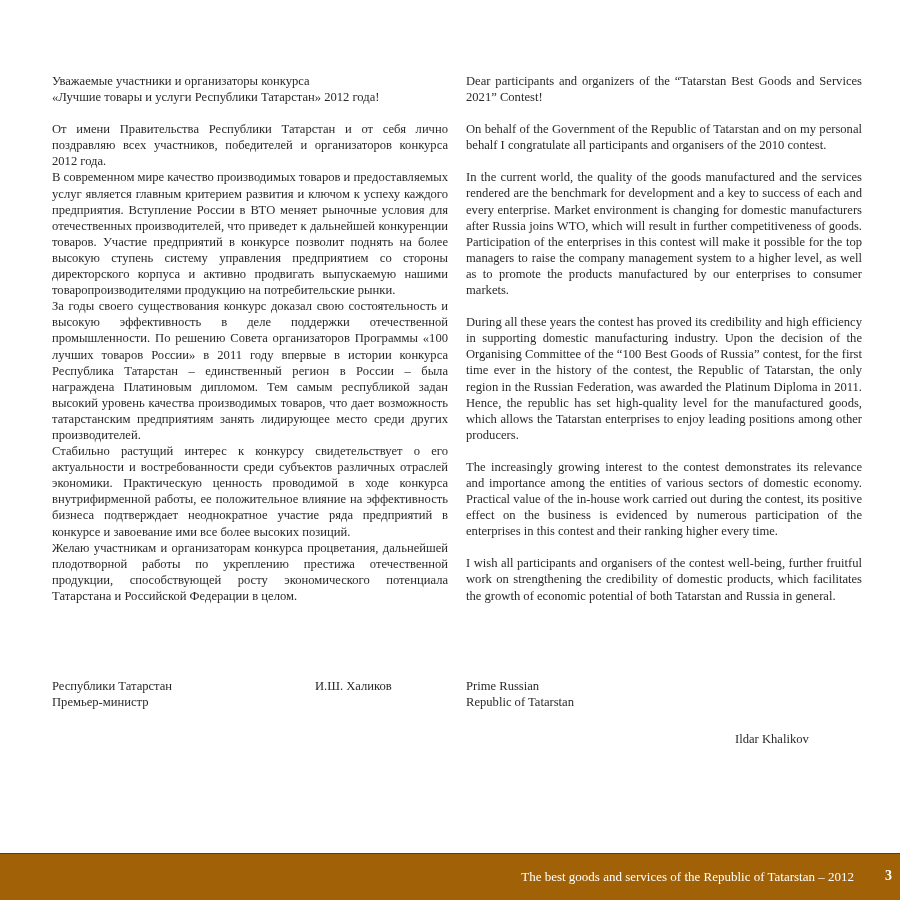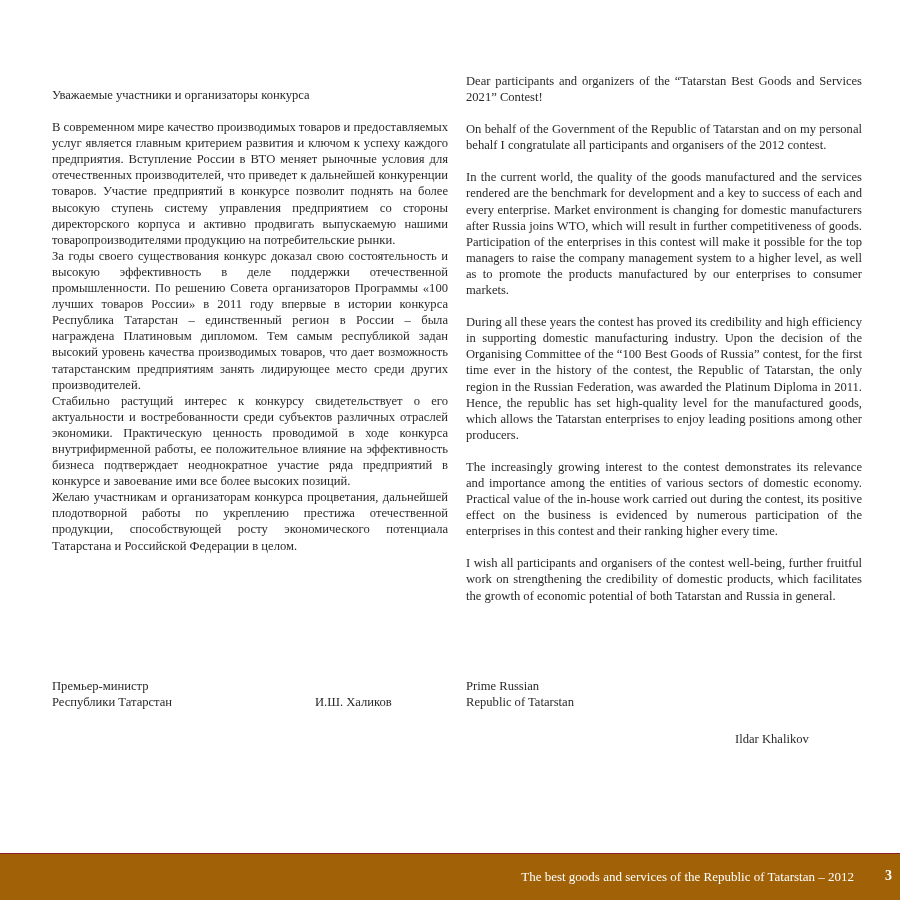--- a/index.html
+++ b/index.html
@@ -1,66 +1,68 @@
 <!DOCTYPE html>
 <html><head>
 <meta charset="utf-8">
 <style>
   html, body { margin:0; padding:0; }
   body { width:900px; height:900px; background:#ffffff; position:relative; overflow:hidden;
          font-family:"Liberation Serif","DejaVu Serif",serif; color:#2a2a2a; }
   .col { position:absolute; top:73px; width:396px; font-size:12.6px; line-height:16.1px; }
-  .col-ru { left:52px;margin-top:14px; }
+  .col-ru { left:52px; }
   .col-en { left:466px; }
   .col p { margin:0; text-align:justify; }
   .gap { height:16px; }
   .sig { position:absolute; top:678px; width:400px; font-size:12.6px; line-height:16.1px; }
   .sig-ru { left:52px; }
   .sig-en { left:466px; }
   .sig .line { position:relative; height:16.1px; }
   .sig .name { position:absolute; top:0; }
   .sig-ru .name { left:263px; }
   .sig-en .name { left:269px;margin-top:37px; }
   .footer { position:absolute; left:0; top:853px; width:900px; height:47px; background:#a16207;
             border-top:1px solid #8e1c24; }
   .footer-text { position:absolute; right:46px; top:15px; color:#ffffff; font-size:13px; }
   .page-num { position:absolute; right:8px; top:14px; color:#ffffff; font-size:14px; font-weight:bold; }
 </style>
 </head>
 <body>
 
 <div class="col col-ru">
   <p style="text-align:left">Уважаемые участники и организаторы конкурса</p>
+  <p style="text-align:left">«Лучшие товары и услуги Республики Татарстан» 2012 года!</p>
   <div class="gap"></div>
+  <p>От имени Правительства Республики Татарстан и от себя лично поздравляю всех участников, победителей и организаторов конкурса 2012 года.</p>
   <p>В современном мире качество производимых товаров и предоставляемых услуг является главным критерием развития и ключом к успеху каждого предприятия. Вступление России в ВТО меняет рыночные условия для отечественных производителей, что приведет к дальнейшей конкуренции товаров. Участие предприятий в конкурсе позволит поднять на более высокую ступень систему управления предприятием со стороны директорского корпуса и активно продвигать выпускаемую нашими товаропроизводителями продукцию на потребительские рынки.</p>
   <p>За годы своего существования конкурс доказал свою состоятельность и высокую эффективность в деле поддержки отечественной промышленности. По решению Совета организаторов Программы «100 лучших товаров России» в 2011 году впервые в истории конкурса Республика Татарстан – единственный регион в России – была награждена Платиновым дипломом. Тем самым республикой задан высокий уровень качества производимых товаров, что дает возможность татарстанским предприятиям занять лидирующее место среди других производителей.</p>
   <p>Стабильно растущий интерес к конкурсу свидетельствует о его актуальности и востребованности среди субъектов различных отраслей экономики. Практическую ценность проводимой в ходе конкурса внутрифирменной работы, ее положительное влияние на эффективность бизнеса подтверждает неоднократное участие ряда предприятий в конкурсе и завоевание ими все более высоких позиций.</p>
   <p>Желаю участникам и организаторам конкурса процветания, дальнейшей плодотворной работы по укреплению престижа отечественной продукции, способствующей росту экономического потенциала Татарстана и Российской Федерации в целом.</p>
 </div>
 
 <div class="col col-en">
   <p>Dear participants and organizers of the “Tatarstan Best Goods and Services 2021” Contest!</p>
   <div class="gap"></div>
-  <p>On behalf of the Government of the Republic of Tatarstan and on my personal behalf I congratulate all participants and organisers of the 2012 contest.</p>
+  <p>On behalf of the Government of the Republic of Tatarstan and on my personal behalf I congratulate all participants and organisers of the 2010 contest.</p>
   <div class="gap"></div>
   <p>In the current world, the quality of the goods manufactured and the services rendered are the benchmark for development and a key to success of each and every enterprise. Market environment is changing for domestic manufacturers after Russia joins WTO, which will result in further competitiveness of goods. Participation of the enterprises in this contest will make it possible for the top managers to raise the company management system to a higher level, as well as to promote the products manufactured by our enterprises to consumer markets.</p>
   <div class="gap"></div>
   <p>During all these years the contest has proved its credibility and high efficiency in supporting domestic manufacturing industry. Upon the decision of the Organising Committee of the “100 Best Goods of Russia” contest, for the first time ever in the history of the contest, the Republic of Tatarstan, the only region in the Russian Federation, was awarded the Platinum Diploma in 2011. Hence, the republic has set high-quality level for the manufactured goods, which allows the Tatarstan enterprises to enjoy leading positions among other producers.</p>
   <div class="gap"></div>
   <p>The increasingly growing interest to the contest demonstrates its relevance and importance among the entities of various sectors of domestic economy. Practical value of the in-house work carried out during the contest, its positive effect on the business is evidenced by numerous participation of the enterprises in this contest and their ranking higher every time.</p>
   <div class="gap"></div>
   <p>I wish all participants and organisers of the contest well-being, further fruitful work on strengthening the credibility of domestic products, which facilitates the growth of economic potential of both Tatarstan and Russia in general.</p>
 </div>
 
 <div class="sig sig-ru">
-  <div class="line"><span>Премьер-министр</span></div>
   <div class="line">
     <span>Республики Татарстан</span>
     <span class="name">И.Ш. Халиков</span>
   </div>
+  <div class="line"><span>Премьер-министр</span></div>
 </div>
 
 <div class="sig sig-en">
   <div class="line"><span>Prime Russian</span></div>
   <div class="line">
     <span>Republic of Tatarstan</span>
     <span class="name">Ildar Khalikov</span>
   </div>
 </div>
 

